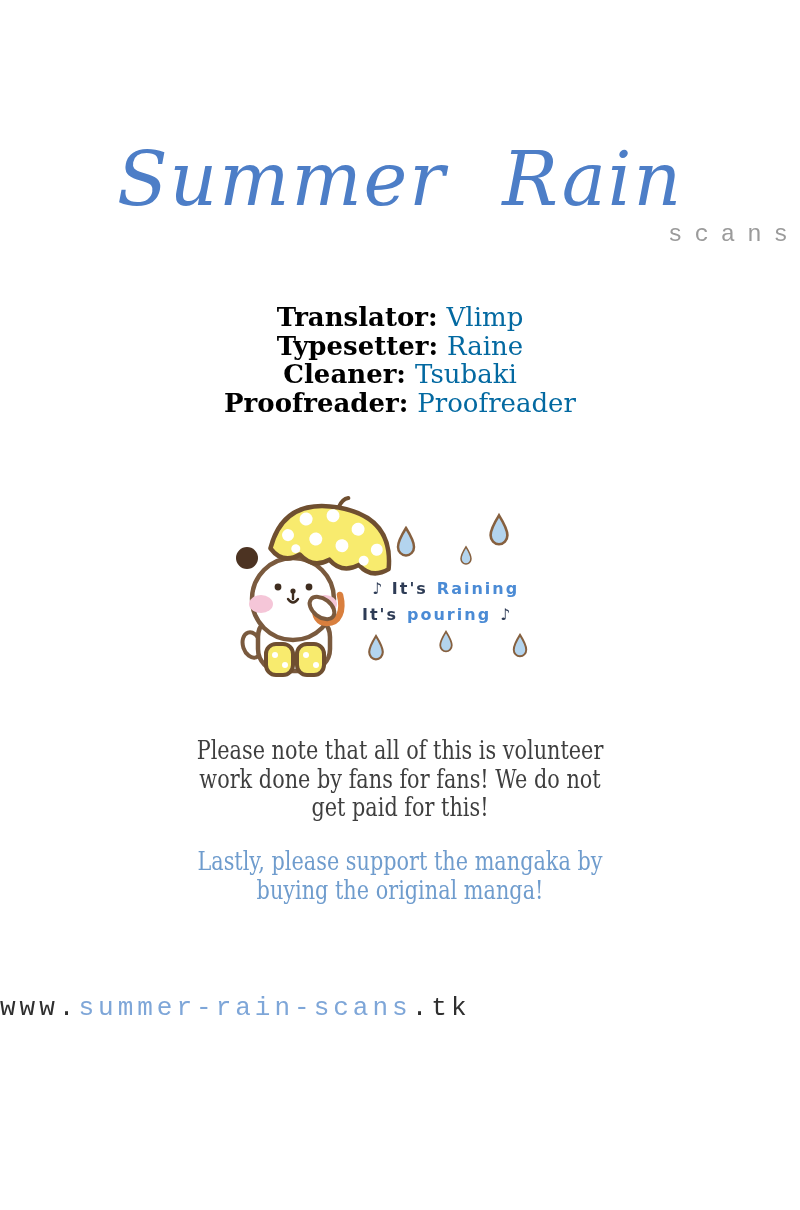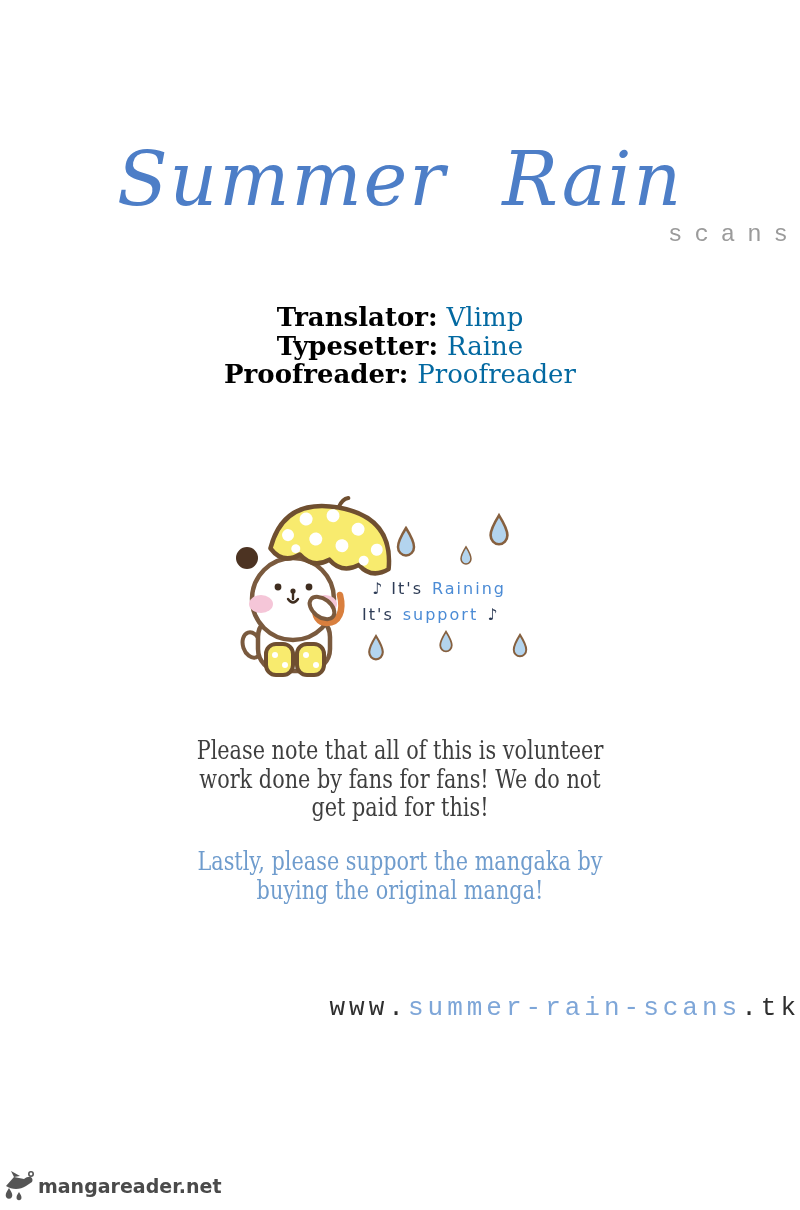--- a/index.html
+++ b/index.html
@@ -48,21 +48,21 @@
   .credit-row .value { color: #0369a1; margin-left: 9px; }
   
   .illustration {
     position: absolute;
     left: 228px; top: 487px;
     width: 334px; height: 205px;
   }
   .caption-line {
     position: absolute;
     font-family: "DejaVu Sans", "Liberation Sans", sans-serif;
-    font-weight: normal;
+    font-weight: bold;
     font-size: 16px;
     letter-spacing: 2px;
     white-space: nowrap;
   }
   .caption-1 { left: 372px; top: 579px; }
   .caption-2 { left: 362px; top: 605px; }
   .cap-dark { color: #2e3c56; }
   .cap-blue { color: #4b8bd5; }
   .cap-gap  { margin-right: 9px; }
   
@@ -74,21 +74,21 @@
     font-size: 26px;
     line-height: 28.5px;
     transform: scaleX(0.8);
   }
   .note-volunteer { top: 736px; color: #3e3e3e; }
   .note-support   { top: 847px; color: #6f9ccd; }
   
   .site-url {
     position: absolute;
     top: 993px; left: 0; right: 0;
-    text-align: right;
+    text-align: left;
     font-family: "Liberation Mono", "DejaVu Sans Mono", monospace;
     font-size: 26px;
     letter-spacing: 4px;
     color: #2f2f2f;
     white-space: nowrap;
   }
   .site-url .domain { color: #7ea6d8; }
   
   .watermark {
     position: absolute;
@@ -112,20 +112,23 @@
 
   <h1 class="title">Summer Rain</h1>
   <div class="subtitle">scans</div>
 
   <div class="credits">
     <div class="credit-row">
       <span class="label">Translator:</span><span class="value">Vlimp</span>
     </div>
     <div class="credit-row">
       <span class="label">Typesetter:</span><span class="value">Raine</span>
+    </div>
+    <div class="credit-row">
+      <span class="label">Cleaner:</span><span class="value">Tsubaki</span>
     </div>
     <div class="credit-row">
       <span class="label">Proofreader:</span><span class="value">Proofreader</span>
     </div>
   </div>
 
   <div class="illustration">
     <svg width="334" height="205" viewBox="0 0 334 205">
 
       <g fill="#b3d4ee" stroke="#86603f" stroke-width="2.5">
@@ -183,42 +186,32 @@
       <path d="M112,108 c4,16 -1,28 -13,28 c-9,0 -13,-8 -11,-14" fill="none" stroke="#d97f3e" stroke-width="6.5" stroke-linecap="round"></path>
 
       <ellipse cx="94" cy="121" rx="14" ry="9" transform="rotate(38 94 121)" fill="#ffffff" stroke="#7a5a3e" stroke-width="4"></ellipse>
     </svg>
   </div>
 
   <div class="caption-line caption-1">
     <span class="cap-dark cap-gap">♪ It's</span><span class="cap-blue">Raining</span>
   </div>
   <div class="caption-line caption-2">
-    <span class="cap-dark cap-gap">It's</span><span class="cap-blue cap-gap">support</span><span class="cap-dark">♪</span>
+    <span class="cap-dark cap-gap">It's</span><span class="cap-blue cap-gap">pouring</span><span class="cap-dark">♪</span>
   </div>
 
   <p class="note note-volunteer">
     <span>Please note that all of this is volunteer</span><br>
     <span>work done by fans for fans! We do not</span><br>
     <span>get paid for this!</span>
   </p>
 
   <p class="note note-support">
     <span>Lastly, please support the mangaka by</span><br>
     <span>buying the original manga!</span>
   </p>
 
   <div class="site-url">
     <span>www.</span><span class="domain">summer-rain-scans</span><span>.tk</span>
   </div>
 
-  <div class="watermark">
-    <svg width="31" height="32" viewBox="0 0 31 32">
-      <path d="M2,16 L10,7 L20,9 C26,4 30,8 28,12 L22,16 C16,20 8,20 2,16 Z" fill="#555555"></path>
-      <path d="M10,7 L7,1 L16,6 Z" fill="#555555"></path>
-      <path d="M5,18 c2,3.5 3.2,5 3.2,6.6 a3.3,3.3 0 1 1 -6.4,0 c0,-1.6 1.2,-3.1 3.2,-6.6 z" fill="#555555"></path>
-      <path d="M15,22 c1.6,2.6 2.4,3.8 2.4,5 a2.5,2.5 0 1 1 -4.8,0 c0,-1.2 0.8,-2.4 2.4,-5 z" fill="#555555"></path>
-      <circle cx="27" cy="4" r="2.2" fill="none" stroke="#555555" stroke-width="1.6"></circle>
-    </svg>
-    <span class="watermark-text">mangareader.net</span>
-  </div>
 
 </div>
 
 </body></html>

